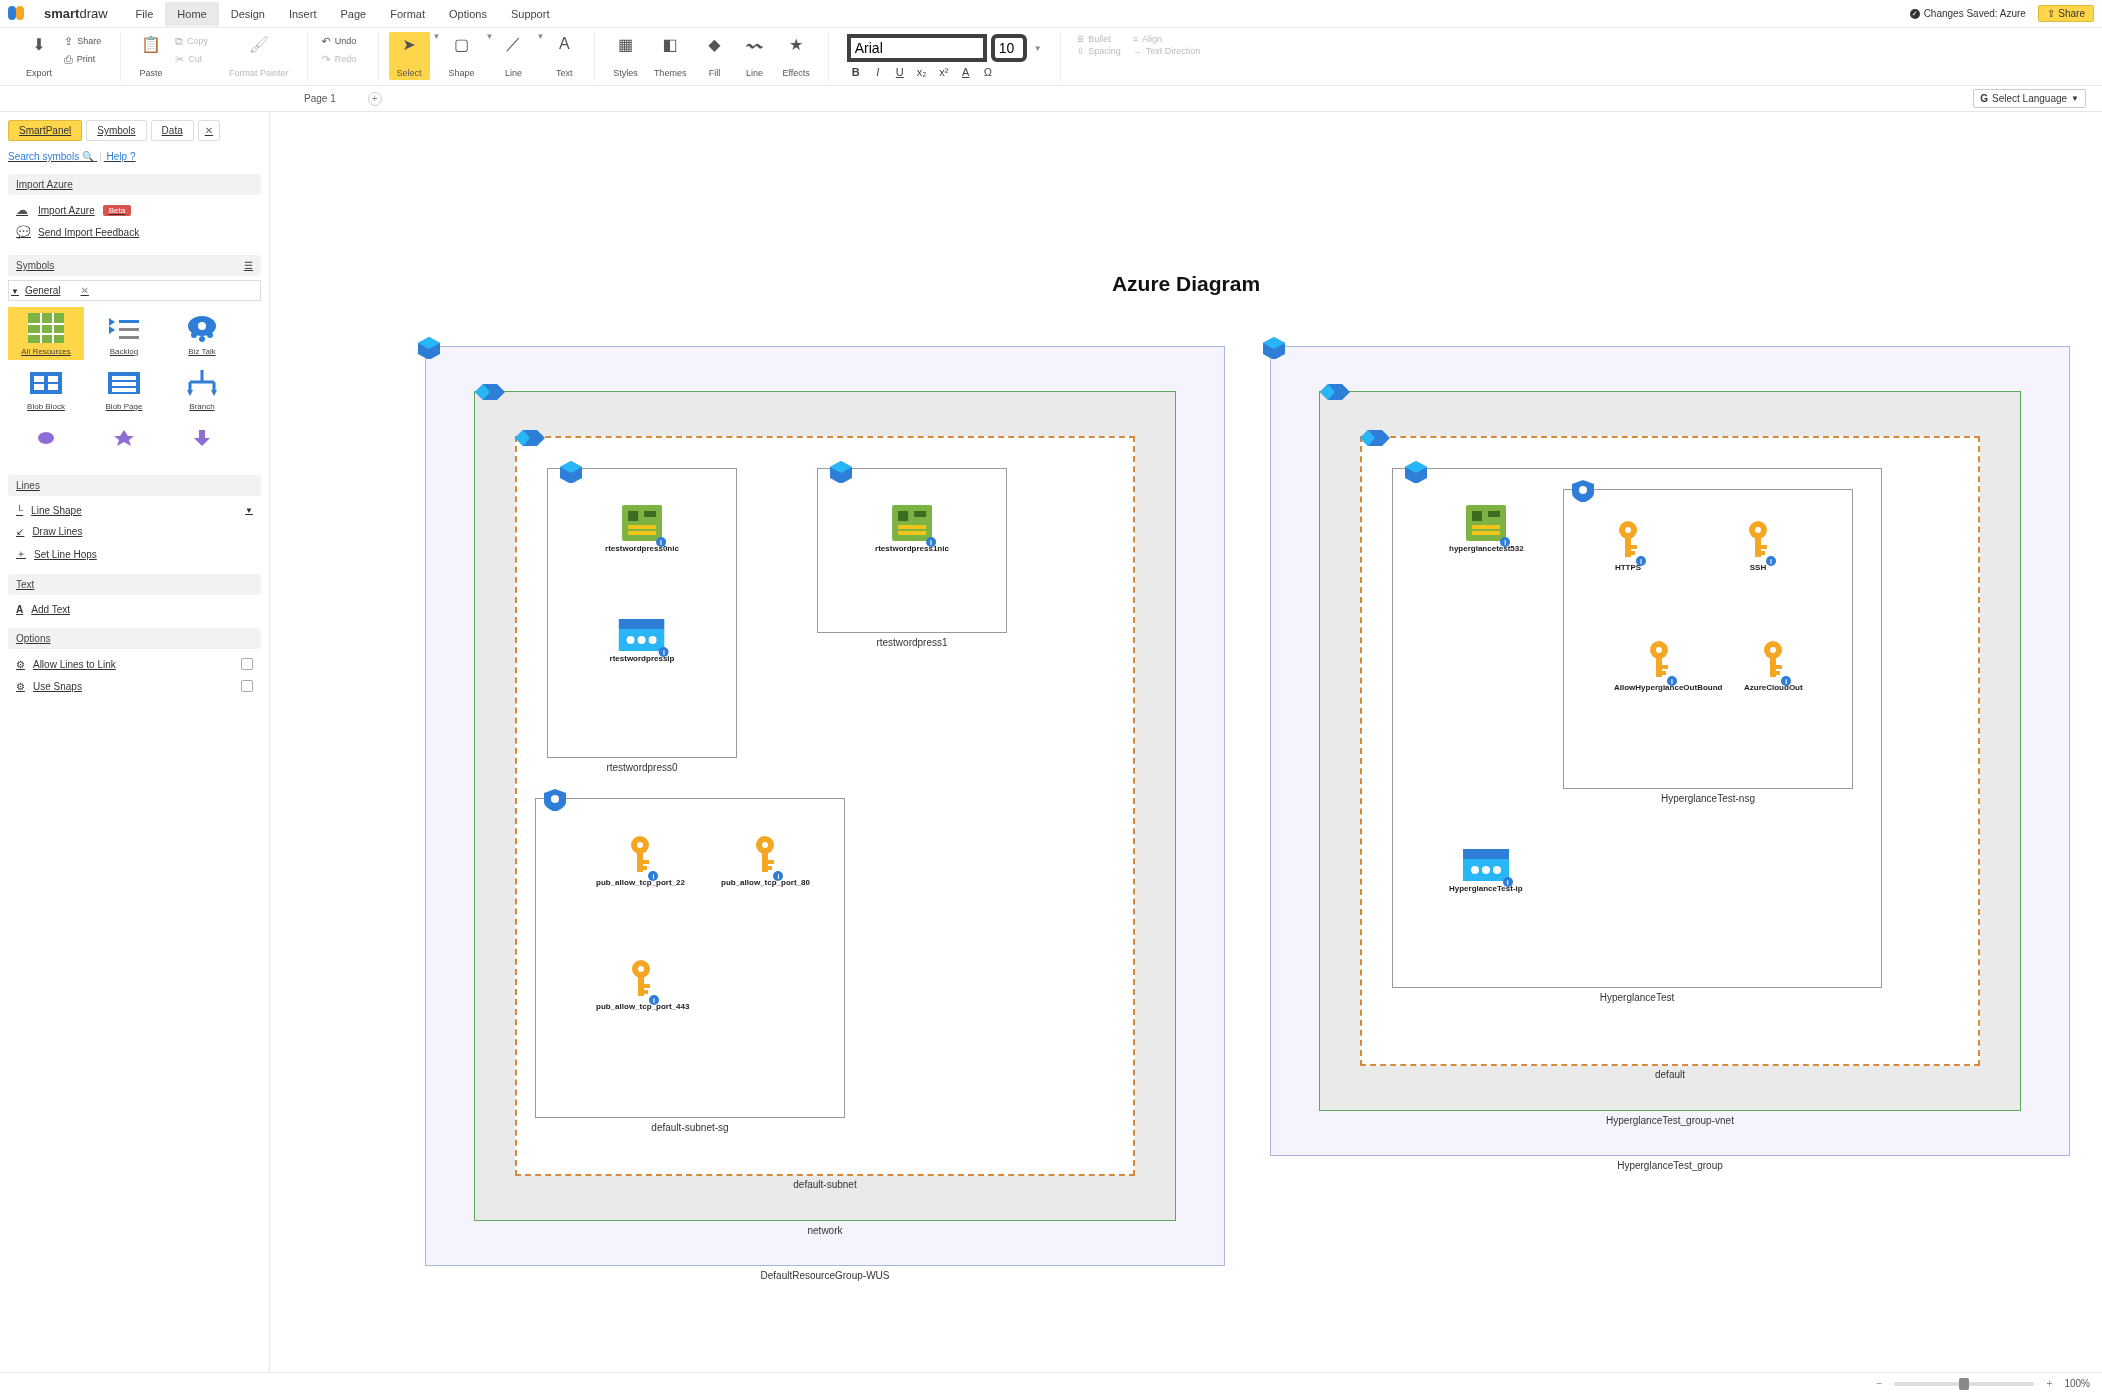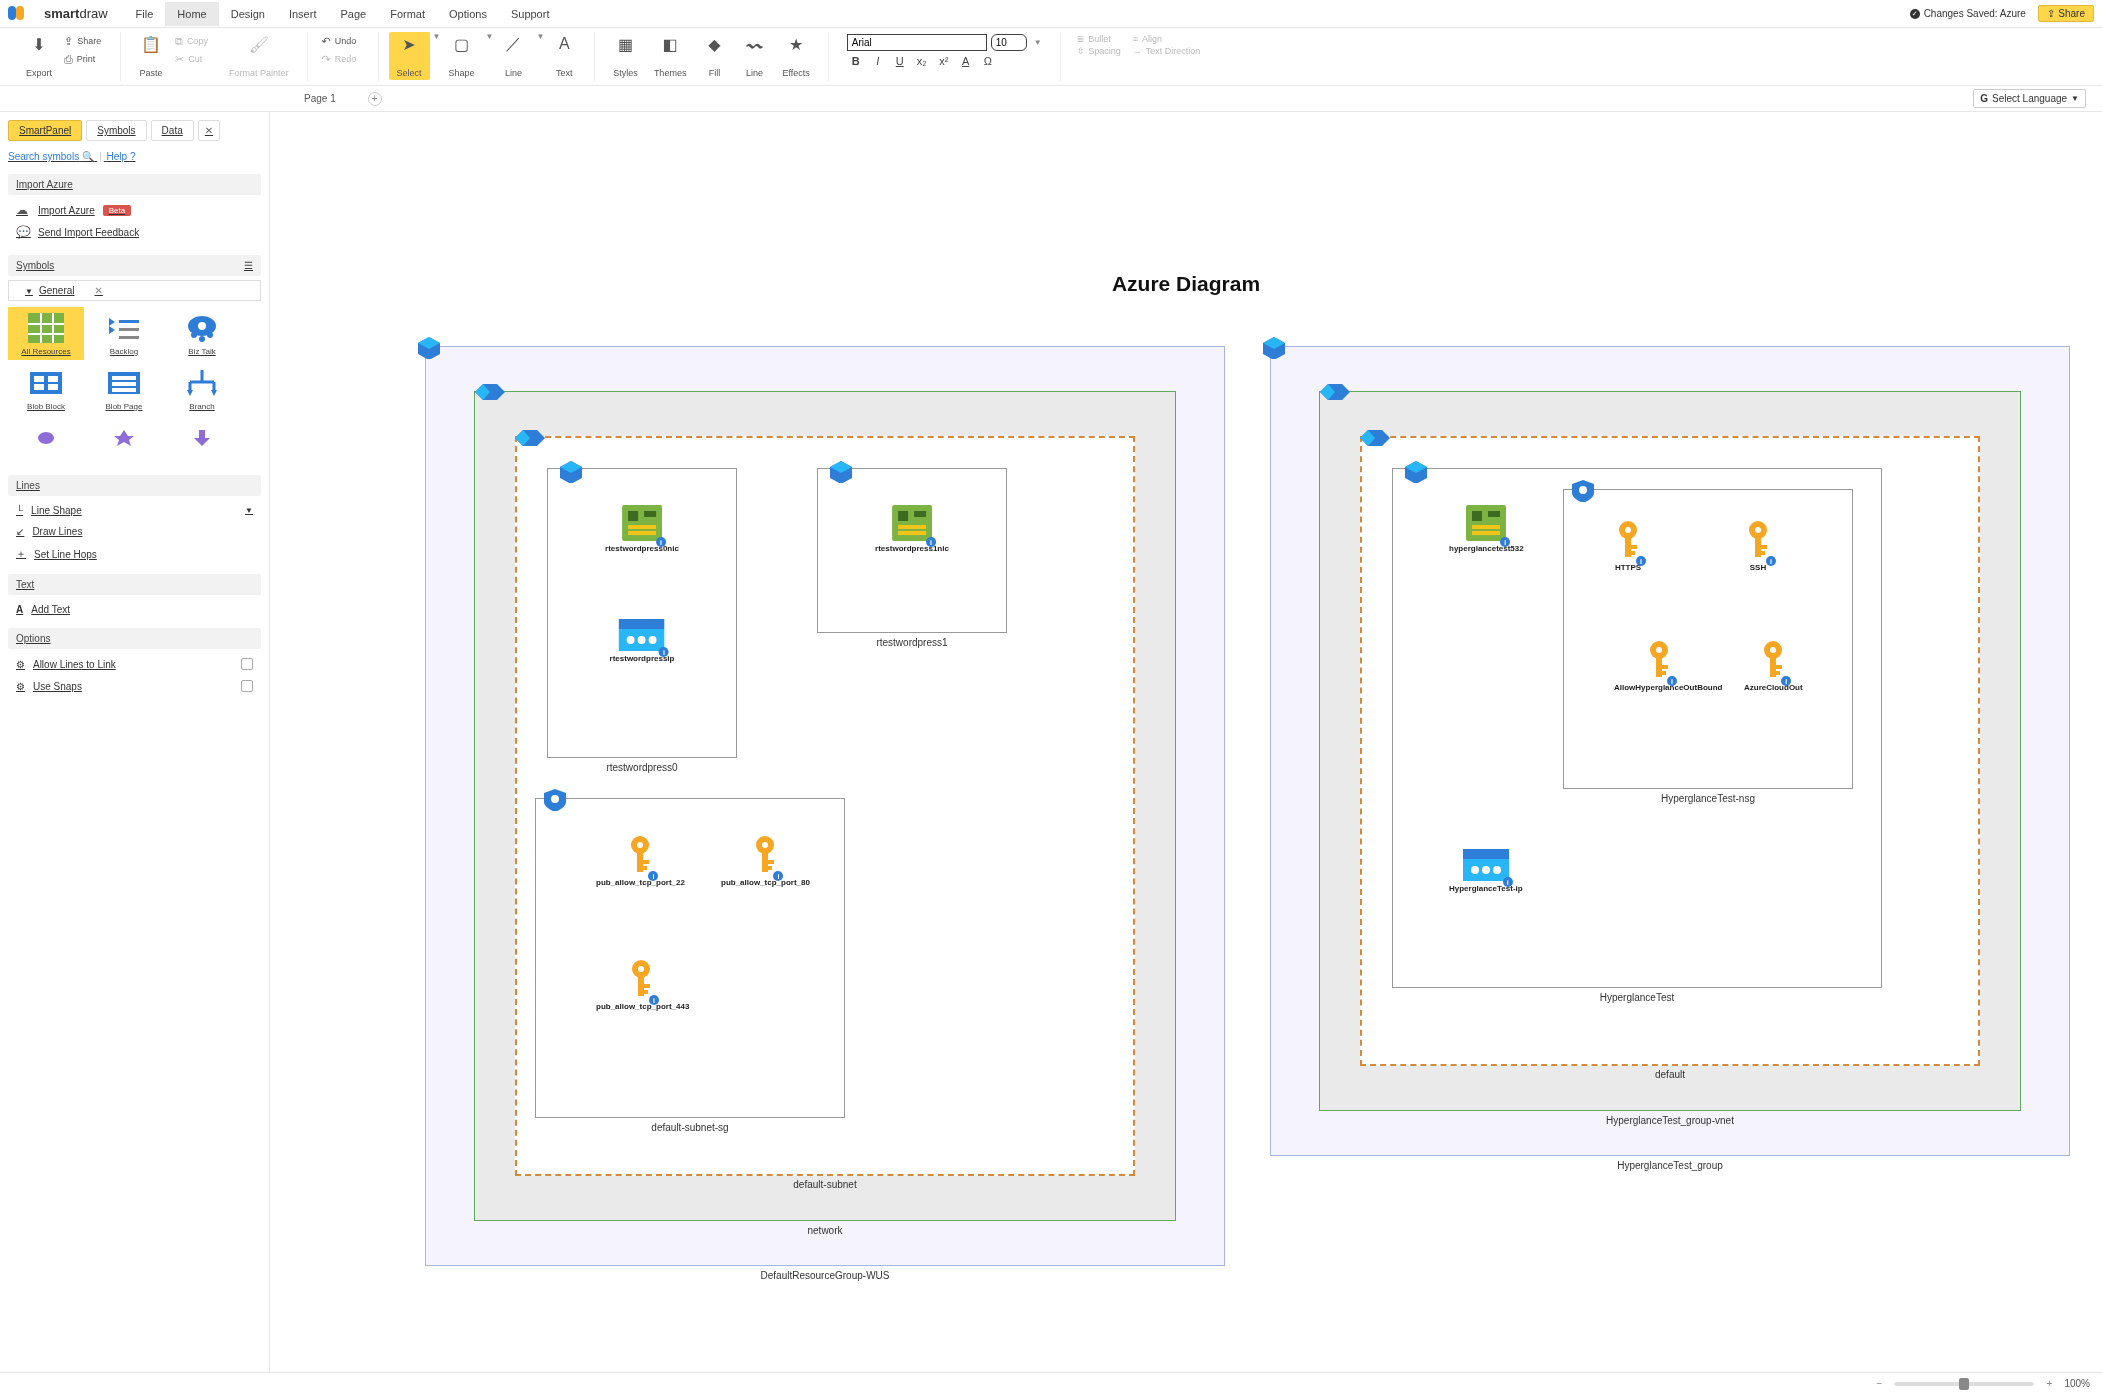--- a/index.html
+++ b/index.html
@@ -29,21 +29,21 @@
 .rbtn.big { justify-content:space-between; height:48px;}
 .rbtn.small { flex-direction:row; gap:4px; padding:2px 4px; min-width:50px; height:18px; align-items:center;}
 .rbtn.disabled { color:#bbb;}
 .rbtn .ico { font-size:16px; height:20px; display:flex; align-items:center;}
 .rbtn.small .ico { font-size:11px; height:auto;}
 .rbtn.selected { background:#ffd54a; border-radius:2px;}
 .rsubcol { display:flex; flex-direction:column; gap:0; justify-content:flex-start;}
 .caret { font-size:8px; margin-left:3px; color:#888;}
 .font-box { display:flex; flex-direction:column; gap:4px; padding:2px 8px;}
 .font-row { display:flex; gap:4px; align-items:center;}
-.font-input { border:1px solid #404040; font-size:10px; padding:2px 4px; background:#fff;}
+.font-input { border:4px solid #404040; font-size:14px; padding:2px 4px; background:#fff;}
 .font-name { width:140px;}
 .font-size { width:36px;border-radius:6px;}
 .fmt-btn { width:18px;text-align:center;font-size:11px;color:#444;}
 .align-col { display:flex; flex-direction:column; gap:2px; padding:2px 6px;}
 .align-itm { font-size:9px; color:#bbb; display:flex; gap:4px; align-items:center;}
 
 
 .pagebar { height:26px; border-bottom:1px solid #e7e7e7; display:flex; align-items:center; padding-left:280px; padding-right:16px; position:relative;}
 .page-tab { padding:4px 24px; font-size:10px; color:#555; }
 .page-add { width:14px;height:14px;border:1px solid #ccc;border-radius:50%;display:flex;align-items:center;justify-content:center;font-size:10px;color:#888;margin-left:8px;}
@@ -56,21 +56,21 @@
 .ptab.active { background:#ffd54a; border-color:#e0b93a;}
 .ptab.close { padding:4px 6px; color:#666;}
 .panel-links { margin-bottom:12px; font-size:10px;}
 .panel-links a { color:#2e7dd7; text-decoration:none;}
 .panel-sep { color:#ccc; margin:0 2px;}
 .section-hdr { background:#f2f2f2; padding:5px 8px; font-size:10px; color:#444; border-radius:2px; margin-bottom:4px; display:flex; align-items:center;}
 .import-row { display:flex; align-items:center; gap:8px; padding:4px 8px; font-size:10px;}
 .import-row .ico { width:14px; font-size:12px; color:#555;}
 .beta { background:#d9534f;color:#fff;font-size:8px;padding:1px 6px;border-radius:2px;}
 .sym-hdr { display:flex; justify-content:space-between; align-items:center;}
-.sym-cat-tab { background:#fff; border:1px solid #ddd; padding:4px 16px; font-size:10px; display:flex; align-items:center; gap:20px; margin:4px 0;}
+.sym-cat-tab { background:#fff; border:1px solid #ddd; padding:4px 2px; font-size:10px; display:flex; align-items:center; gap:20px; margin:4px 0;}
 .sym-close { color:#888;}
 .sym-grid { display:flex; flex-wrap:wrap; gap:2px; padding:2px 0 8px;}
 .sym-cell { width:76px; display:flex; flex-direction:column; align-items:center; gap:2px; padding:4px 0;}
 .sym-cell.sel { background:#ffd54a;}
 .sym-cell .sico { width:42px;height:34px; display:flex; align-items:center; justify-content:center;}
 .sym-cell .slbl { font-size:8px; color:#444; text-align:center;}
 .lines-row { display:flex; align-items:center; gap:8px; padding:5px 8px; font-size:10px;}
 .checkbox-row { display:flex; align-items:center; justify-content:space-between; padding:5px 8px; font-size:10px;}
 .chk { width:12px;height:12px;border:1px solid #aaa;border-radius:2px;}
 

